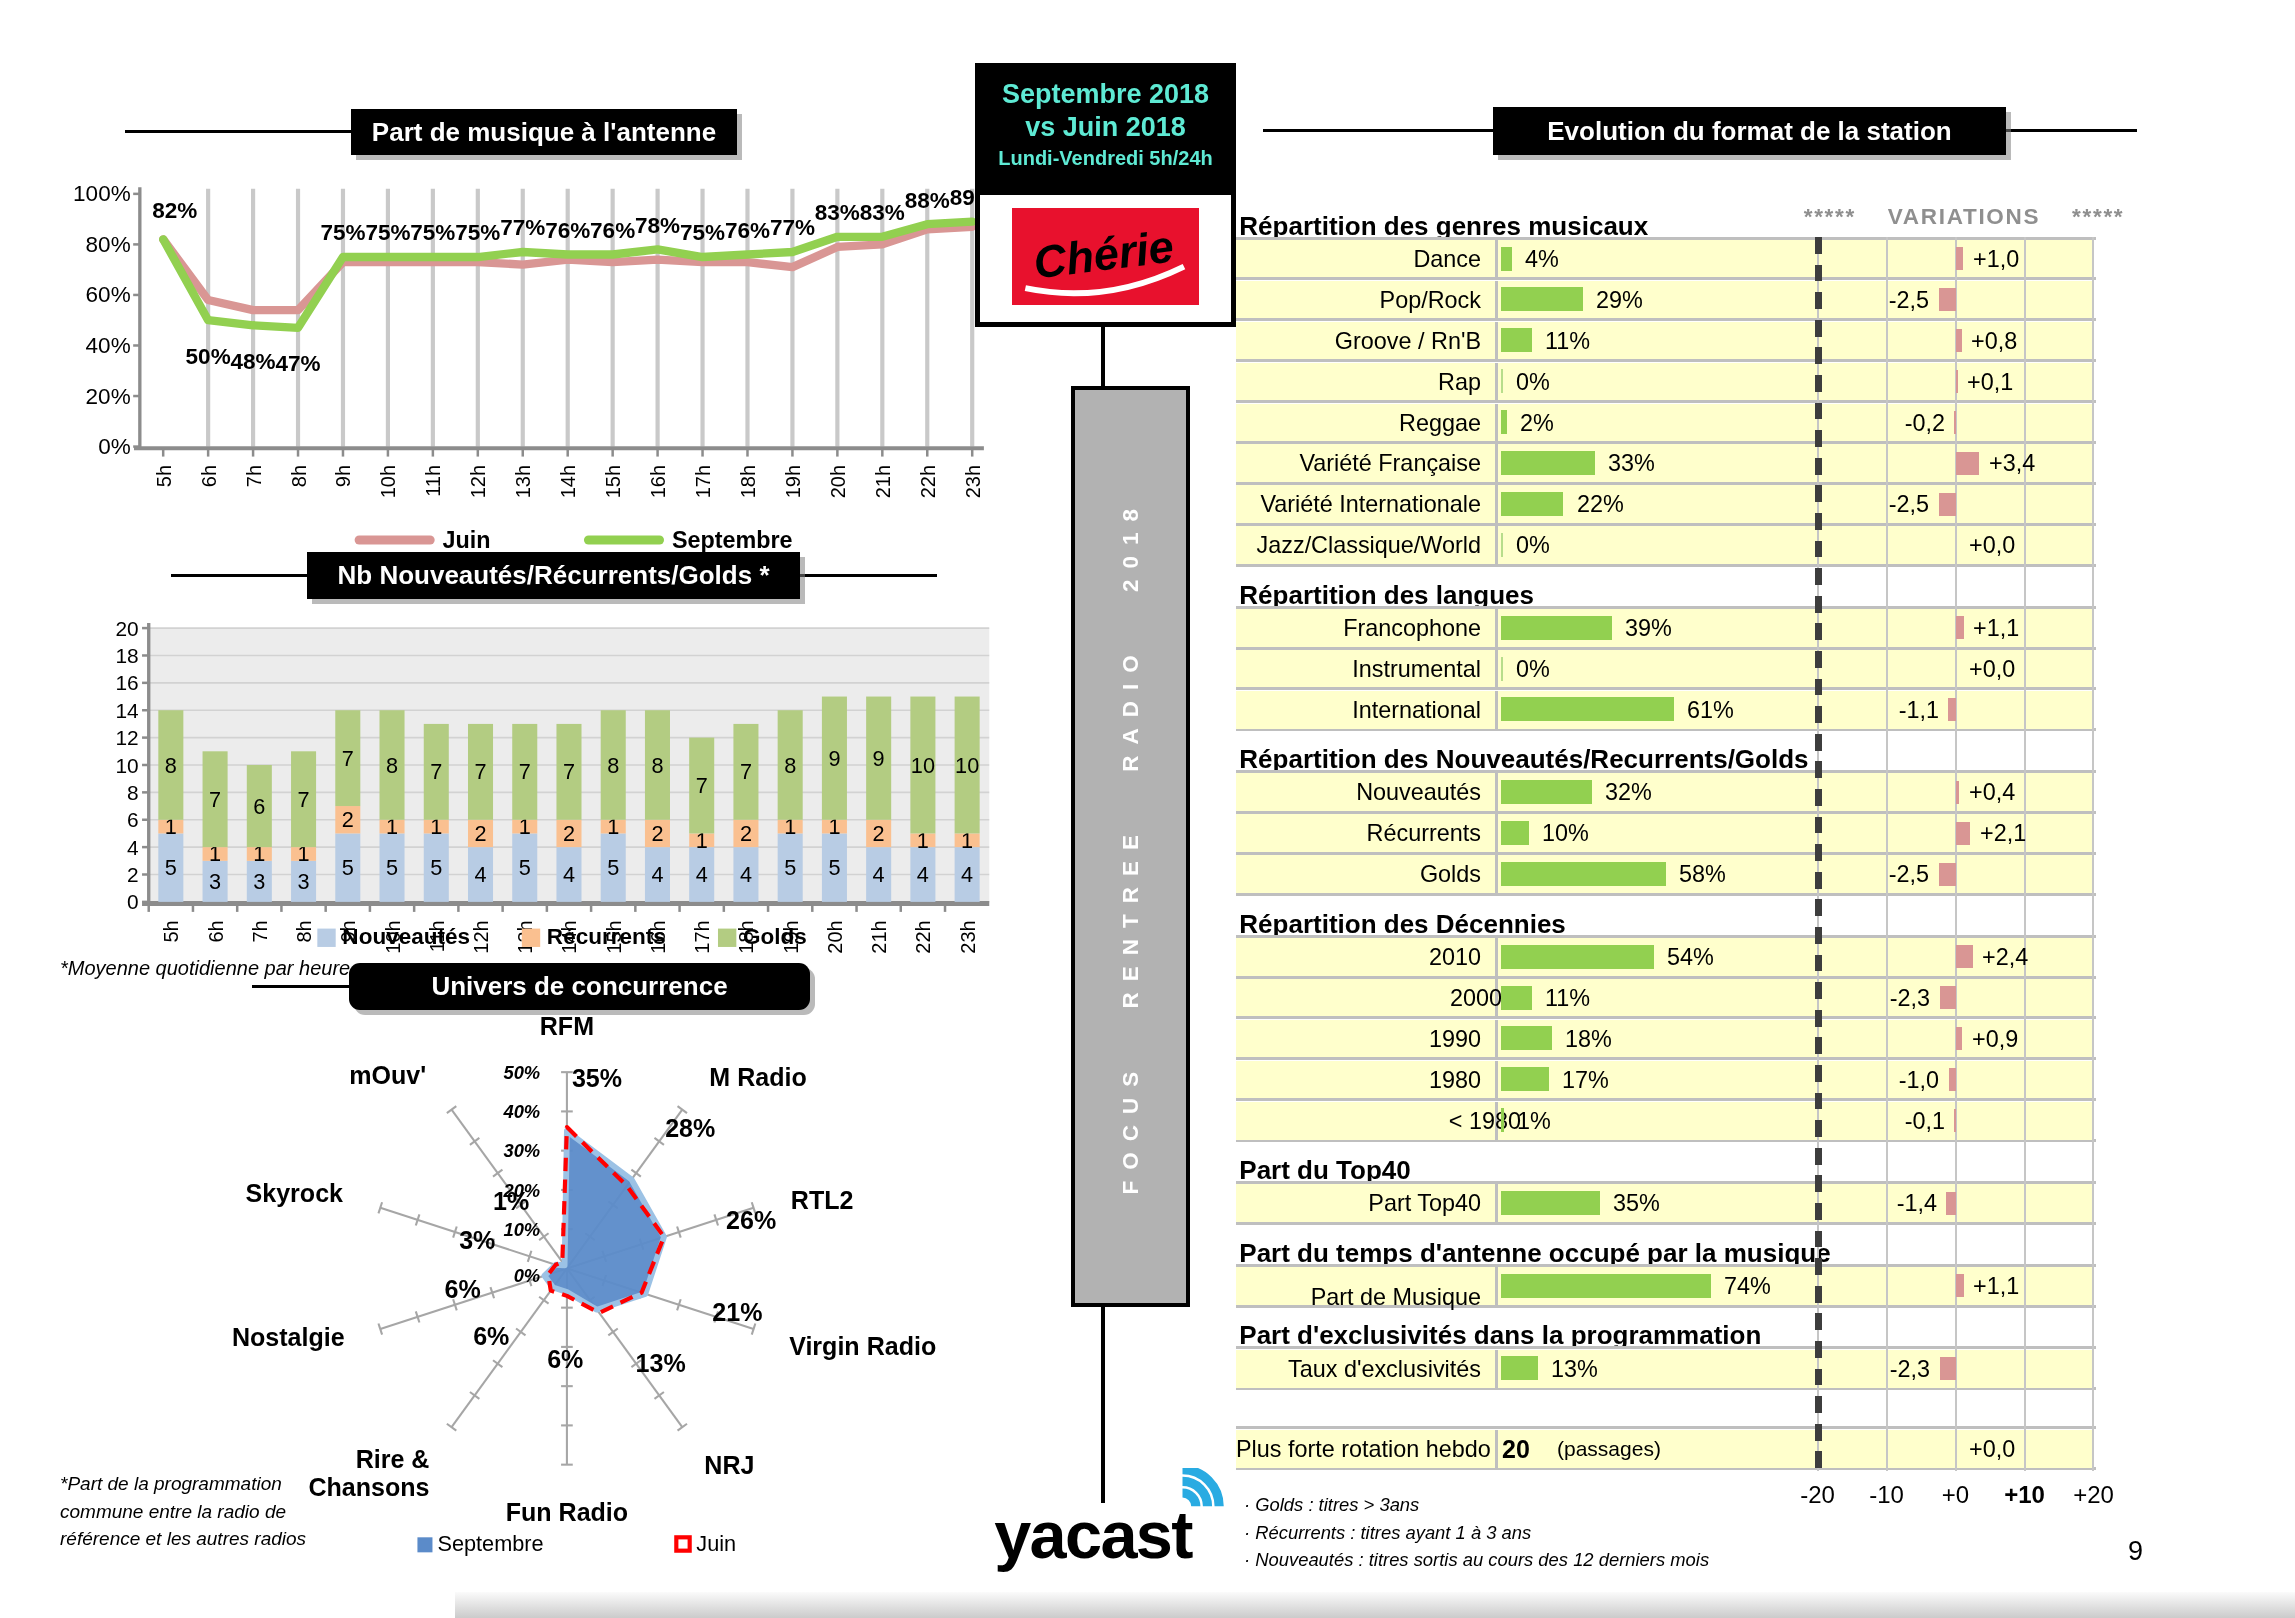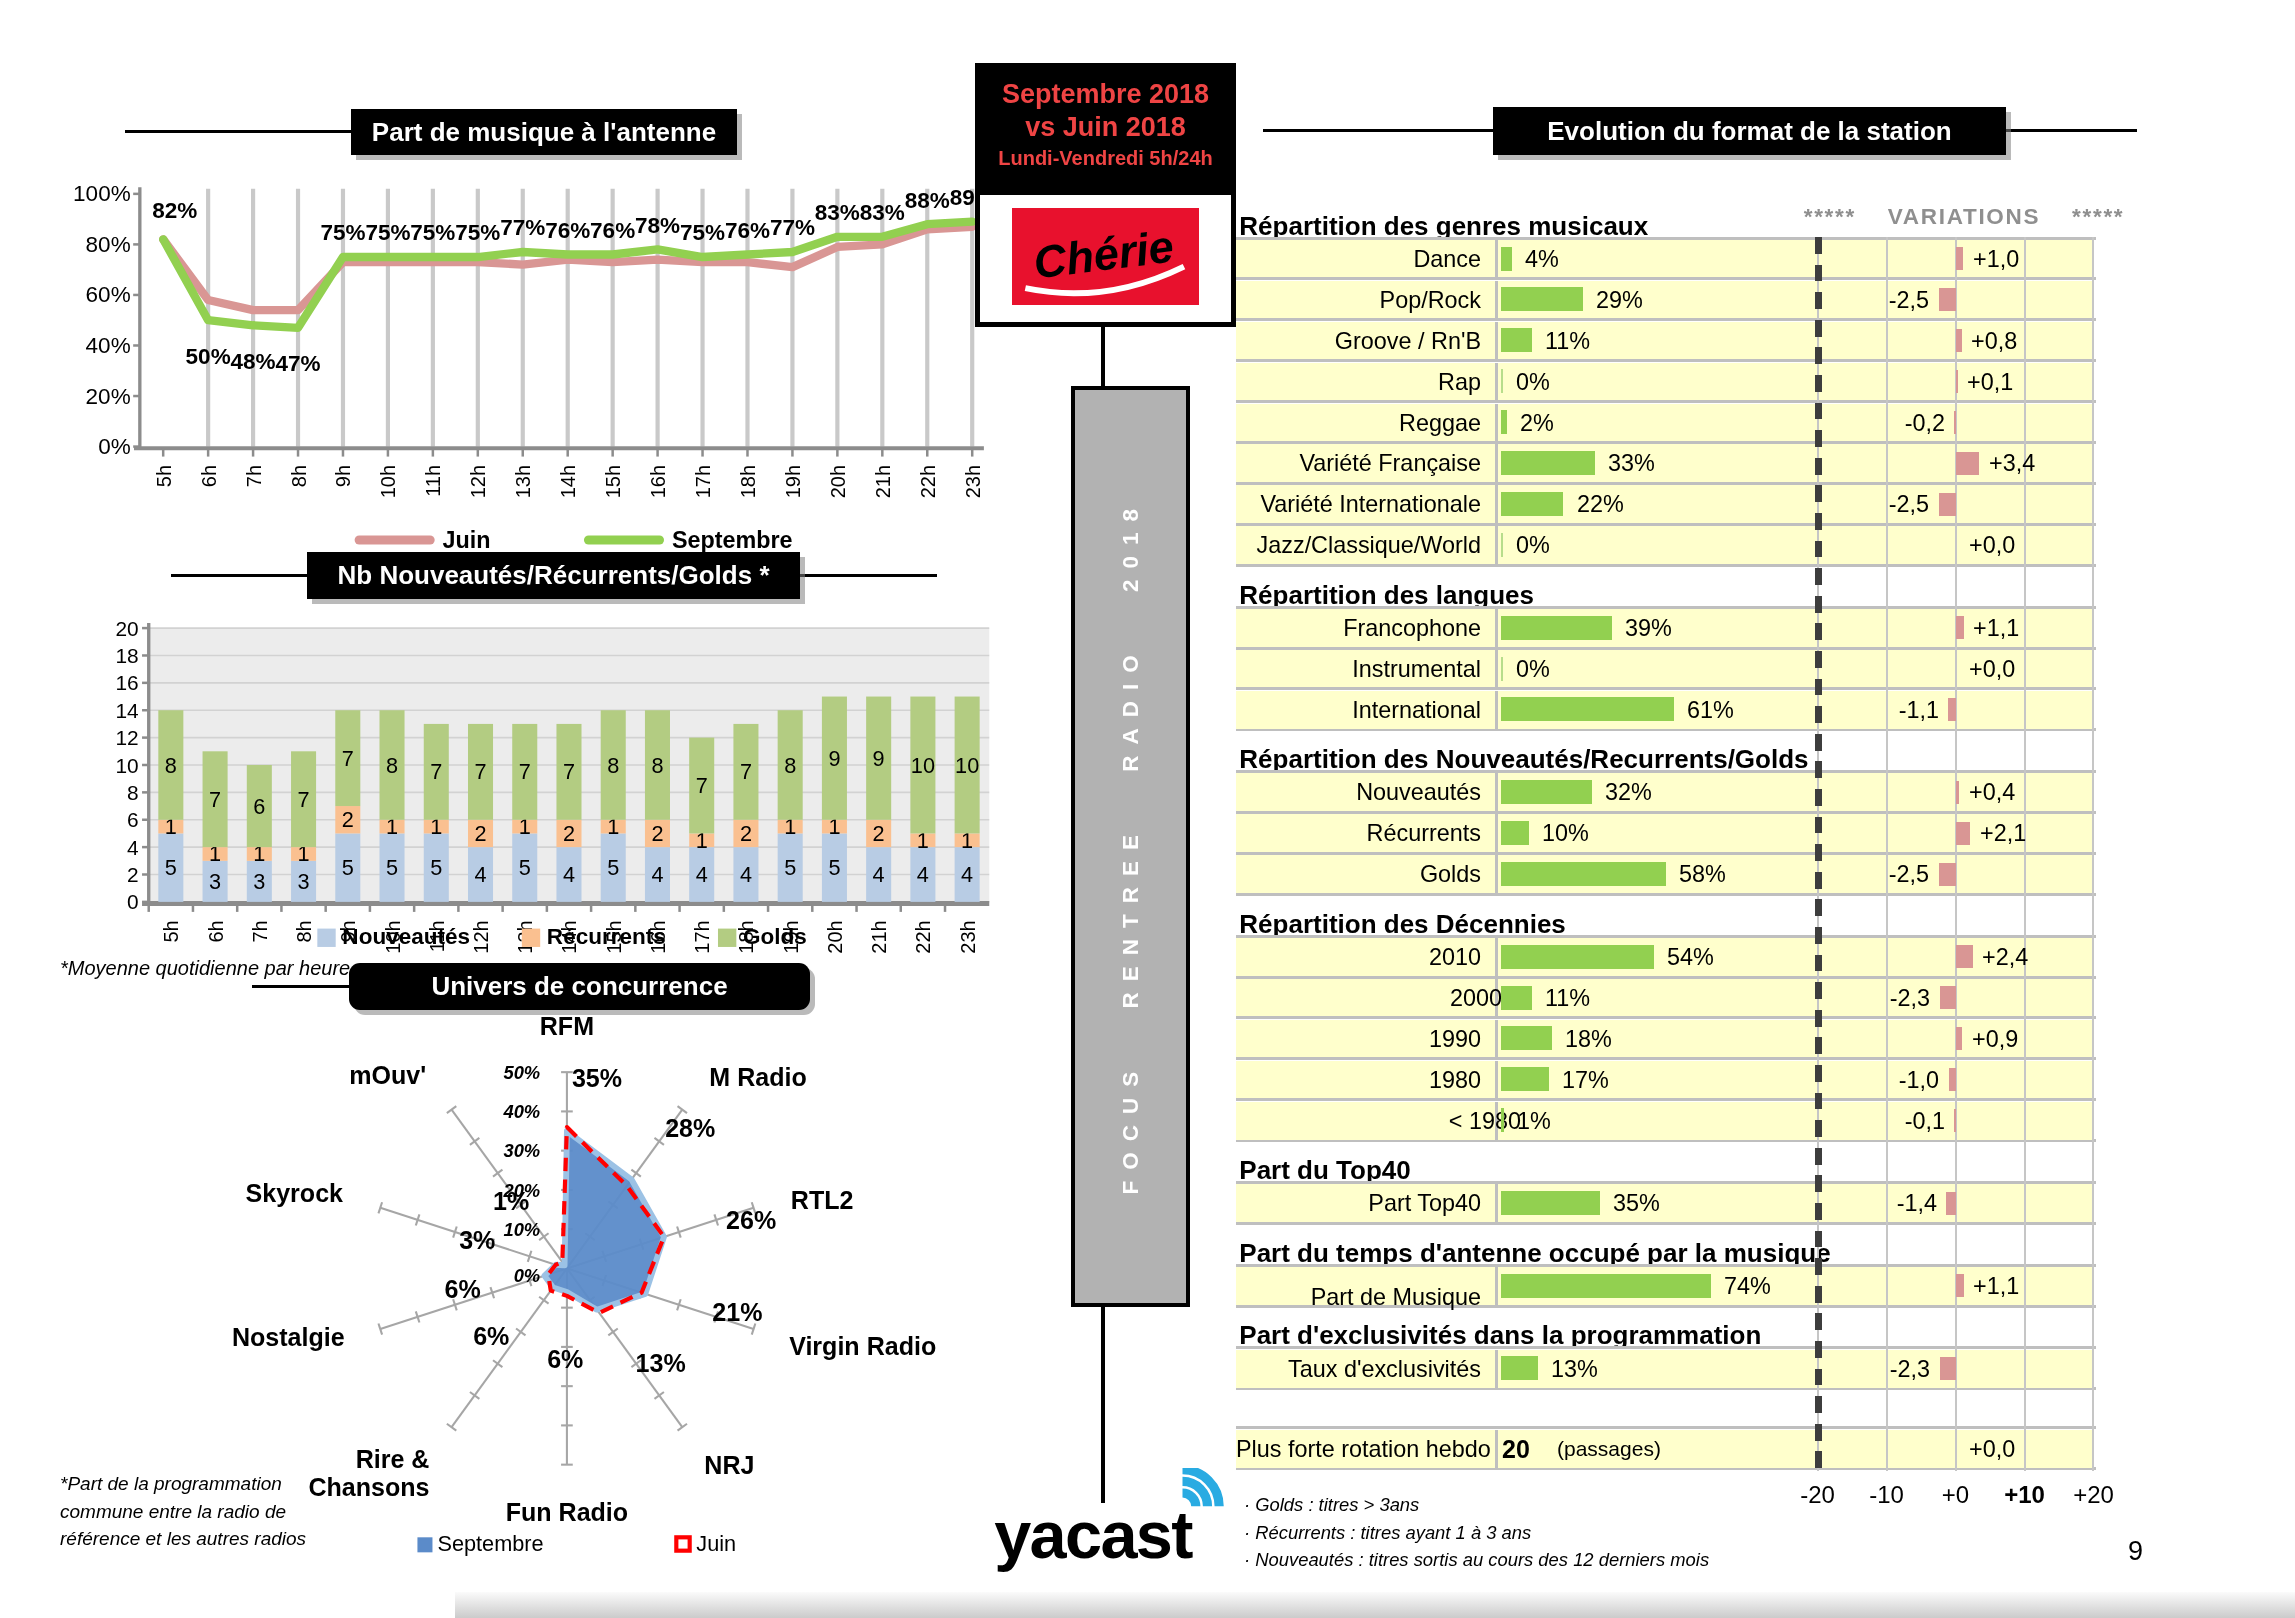--- a/index.html
+++ b/index.html
@@ -6,21 +6,21 @@
   body{width:2295px;height:1618px;position:relative;background:#fff;
        font-family:"Liberation Sans",sans-serif;overflow:hidden;color:#000;}
   .abs{position:absolute;}
   .titlebox{position:absolute;background:#000;color:#fff;font-weight:bold;font-size:26px;
             display:flex;align-items:center;justify-content:center;
             box-shadow:5px 5px 0 rgba(130,130,130,.55);}
   .hline{position:absolute;background:#000;height:3.3px;}
   svg text{font-family:"Liberation Sans",sans-serif;fill:#000;}
   #center-box{position:absolute;left:975px;top:63px;width:261px;height:264px;
               border:5px solid #000;background:#fff;box-sizing:border-box;}
-  #center-box .blackpart{background:#000;color:#ef4444;text-align:center;height:127px;padding-top:10px;box-sizing:border-box;}
+  #center-box .blackpart{background:#000;color:#5eead4;text-align:center;height:127px;padding-top:10px;box-sizing:border-box;}
   #center-box .l1{font-size:27px;font-weight:bold;line-height:33px;}
   #center-box .l3{font-size:20px;font-weight:bold;line-height:28px;}
   #cherie-logo{width:187px;height:97px;margin:13.4px auto 0;background:#e8112d;}
   #side-banner{position:absolute;left:1071px;top:386px;width:119px;height:921px;background:#b2b2b2;
                border:4.2px solid #000;box-sizing:border-box;display:flex;align-items:center;justify-content:center;}
   #side-banner span{writing-mode:vertical-rl;transform:rotate(180deg);color:#fff;font-weight:bold;
                     font-size:22.5px;letter-spacing:11px;word-spacing:35px;white-space:nowrap;}
   .connector{position:absolute;width:4.2px;background:#000;}
   #variations-header{position:absolute;left:1797px;top:204px;width:334px;text-align:center;
                      color:#8f8f8f;font-weight:bold;font-size:22.5px;letter-spacing:1.7px;white-space:nowrap;}

